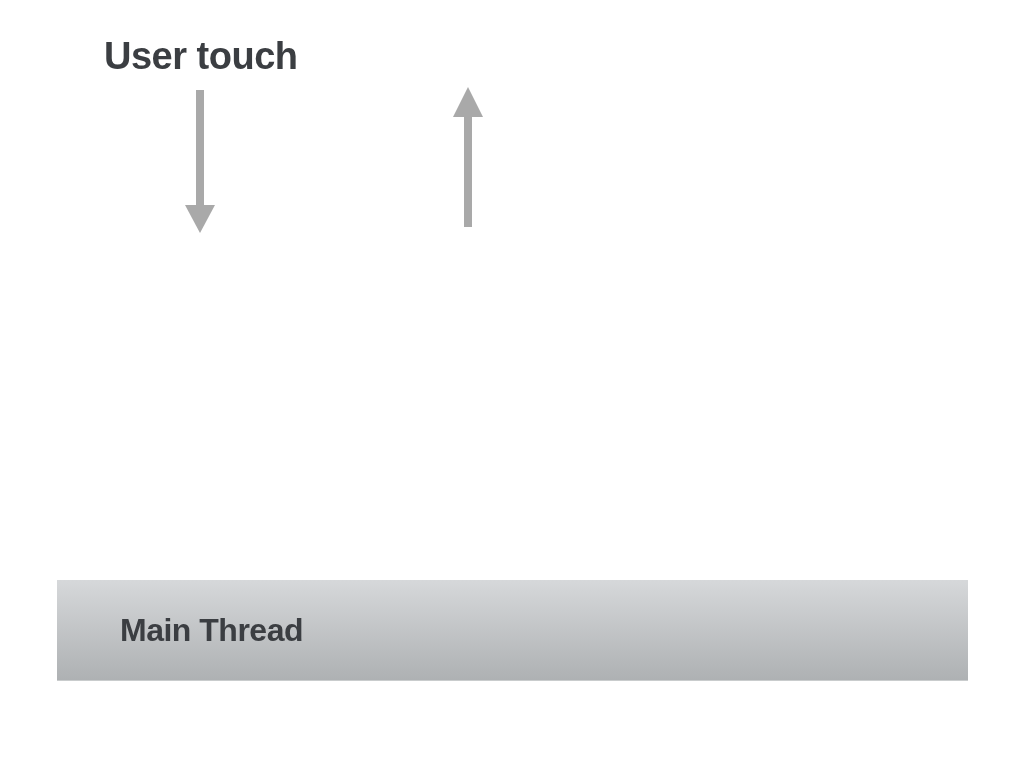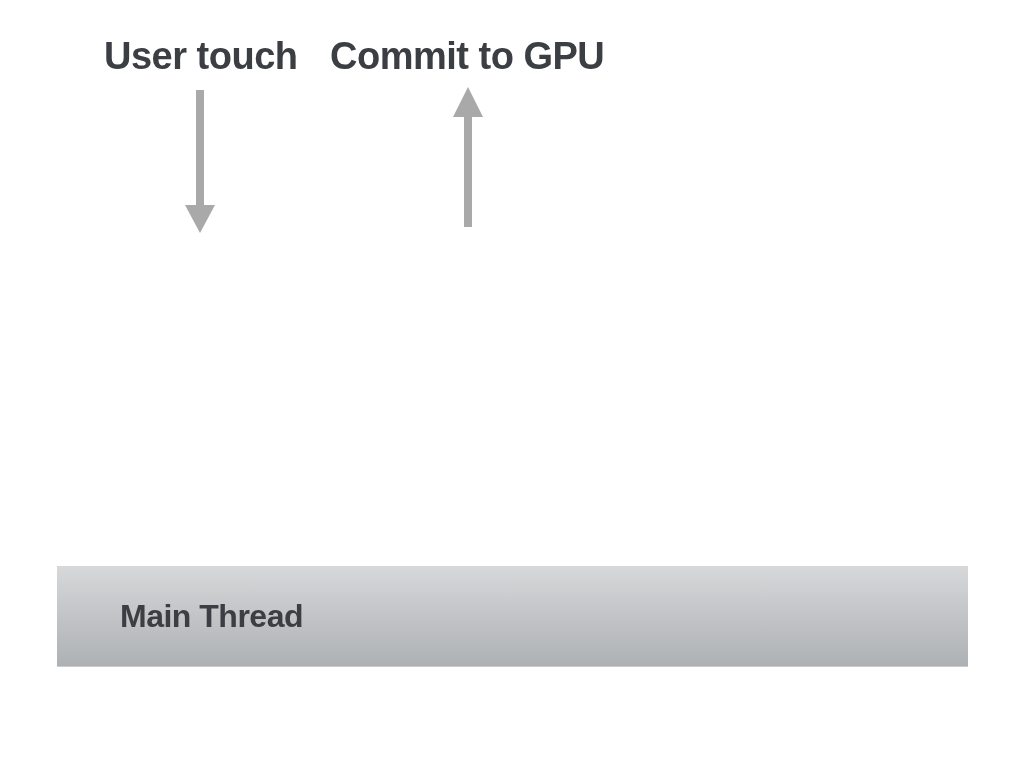--- a/index.html
+++ b/index.html
@@ -73,37 +73,36 @@
   }
   .bar-compositor {
     top: 237px;
     height: 102px;
     background: linear-gradient(to bottom,
       var(--compositor-top, #53575c),
       var(--compositor-bottom, #3d4145));
     color: var(--compositor-text, #ffffff);
   }
   .bar-main {
-    top: 566px;
+    top: 580px;
     height: 101px;
     background: linear-gradient(to bottom,
       var(--main-top, #d6d8da),
       var(--main-bottom, #aeb1b3));
     color: var(--main-text, #3b3e42);
     border-bottom: 1px solid var(--main-bottom-edge, #c9cccd);
   }
 </style>
 </head>
 <body>
 
 <div class="canvas">
 
   <div class="anno-label label-user-touch">User touch</div>
 
-  <div class="anno-label label-commit-gpu">Commit to GPU</div>
 
   <div class="arrow arrow-down">
     <div class="shaft"></div>
     <div class="head"></div>
   </div>
 
   <div class="arrow arrow-up">
     <div class="head"></div>
     <div class="shaft"></div>
   </div>

